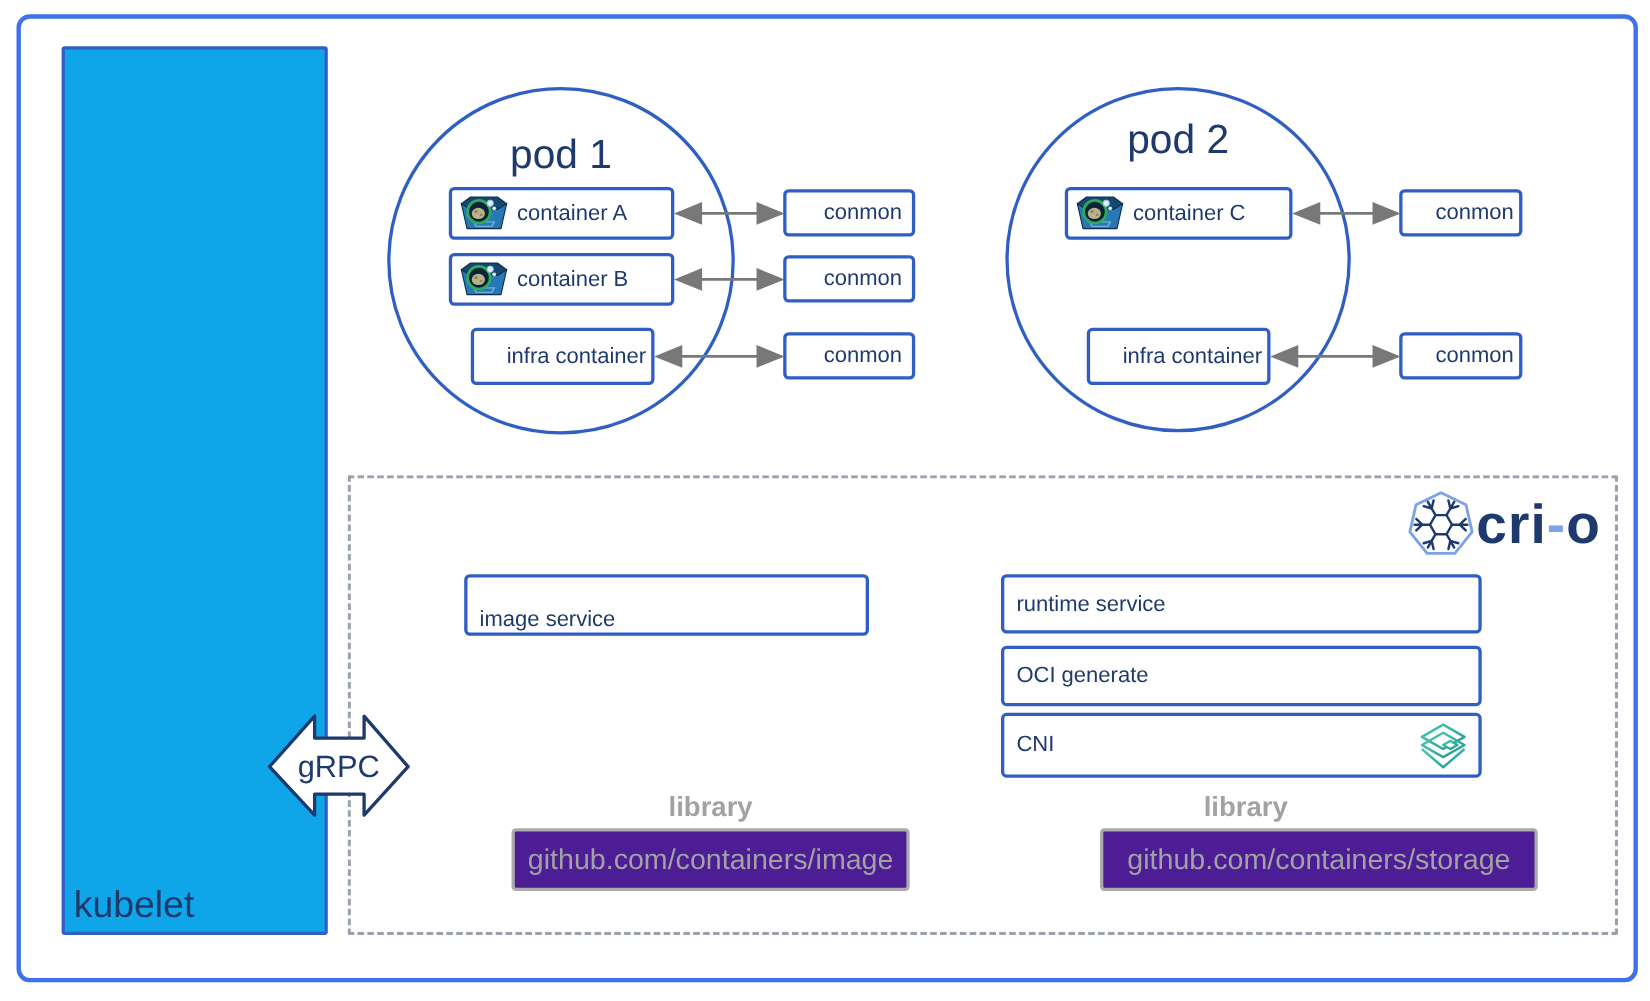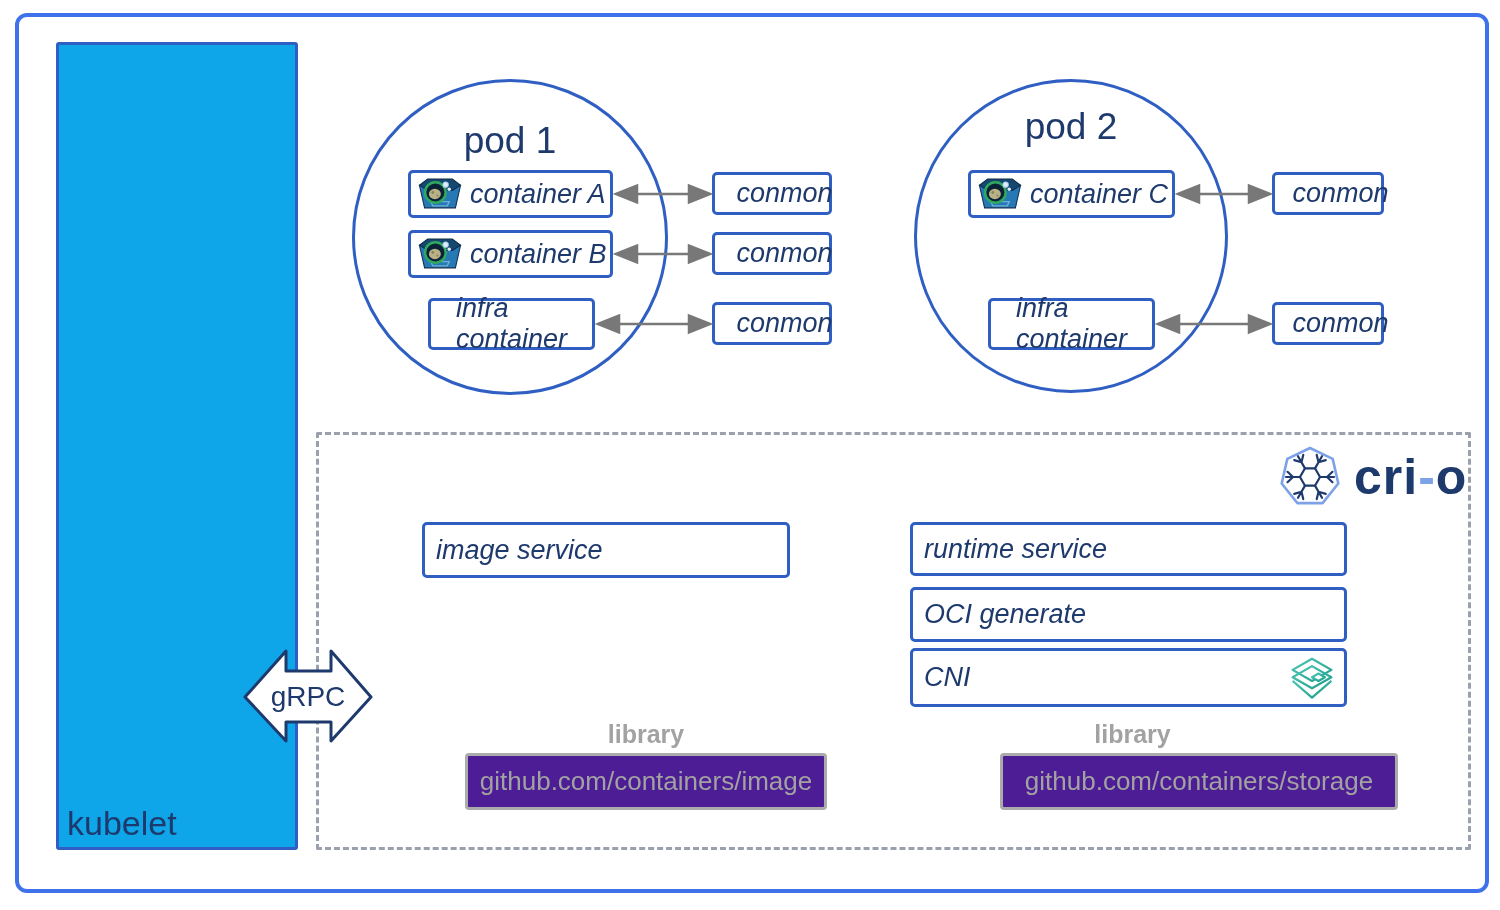--- a/index.html
+++ b/index.html
@@ -19,27 +19,27 @@
     font-family:"Liberation Sans","DejaVu Sans",sans-serif;color:var(--text_navy);
   }
   .abs{position:absolute;box-sizing:border-box;}
   .outer-frame{border:4px solid var(--outer_blue);border-radius:12px;}
   .kubelet-box{border:3px solid var(--border_blue);border-radius:3px;background:#0ea5e9;}
   .kubelet-label{position:absolute;bottom:4px;left:8px;font-size:34px;}
   .pod-circle{border:3px solid var(--border_blue);border-radius:50%;background:#fff;}
   .pod-title{text-align:center;font-size:37px;}
   .node-box{
     border:3px solid var(--border_blue);border-radius:5px;background:#fff;
-    display:flex;align-items:center;font-size:27px;color:var(--text_navy);z-index:2;font-style:italic;
+    display:flex;align-items:center;font-size:20px;color:var(--text_navy);z-index:2;
   }
   .container-box{padding-left:7px;gap:8px;}
   .center-text{justify-content:center;padding-left:25px;}
   .service-box{padding-left:11px;}
   .dashed-box{border:3px dashed var(--dashed_gray);border-radius:2px;}
-  .crio-brand{display:flex;align-items:center;gap:12px;z-index:2;}
+  .crio-brand{display:flex;align-items:center;z-index:2;}
   .crio-title{font-size:50px;font-weight:700;letter-spacing:1px;color:var(--text_navy);}
   .crio-title .dash{color:var(--logo_light_blue);}
   .lib-heading{font-size:25px;font-weight:700;color:var(--text_gray);text-align:center;}
   .lib-box{
     border:3px solid var(--border_gray);border-radius:4px;background:#4c1d95;
     display:flex;align-items:center;justify-content:center;font-size:26px;color:var(--text_gray);
   }
   .overlay{position:absolute;left:0;top:0;z-index:5;pointer-events:none;}
   .cni-icon-wrap{position:absolute;right:7px;top:5px;}
 </style>
@@ -141,21 +141,21 @@
         <path d="M42,32 H56 M49,32 L54.5,26.8 M49,32 L54.5,37.2" transform="rotate(60 32 32)"></path>
         <path d="M42,32 H56 M49,32 L54.5,26.8 M49,32 L54.5,37.2" transform="rotate(120 32 32)"></path>
         <path d="M42,32 H56 M49,32 L54.5,26.8 M49,32 L54.5,37.2" transform="rotate(180 32 32)"></path>
         <path d="M42,32 H56 M49,32 L54.5,26.8 M49,32 L54.5,37.2" transform="rotate(240 32 32)"></path>
         <path d="M42,32 H56 M49,32 L54.5,26.8 M49,32 L54.5,37.2" transform="rotate(300 32 32)"></path>
       </g>
     </svg>
     <div class="crio-title"><span>cri</span><span class="dash">-</span><span>o</span></div>
   </div>
 
-  <div class="abs node-box service-box" style="left:422px;top:522px;width:368px;height:56px;">
+  <div class="abs node-box service-box" style="left:422px;top:522px;width:368px;height:56px;align-items:flex-end;">
     <span>image service</span>
   </div>
   <div class="abs node-box service-box" style="left:910px;top:522px;width:437px;height:54px;">
     <span>runtime service</span>
   </div>
   <div class="abs node-box service-box" style="left:910px;top:587px;width:437px;height:55px;">
     <span>OCI generate</span>
   </div>
   <div class="abs node-box service-box" style="left:910px;top:648px;width:437px;height:59px;">
     <span>CNI</span>

